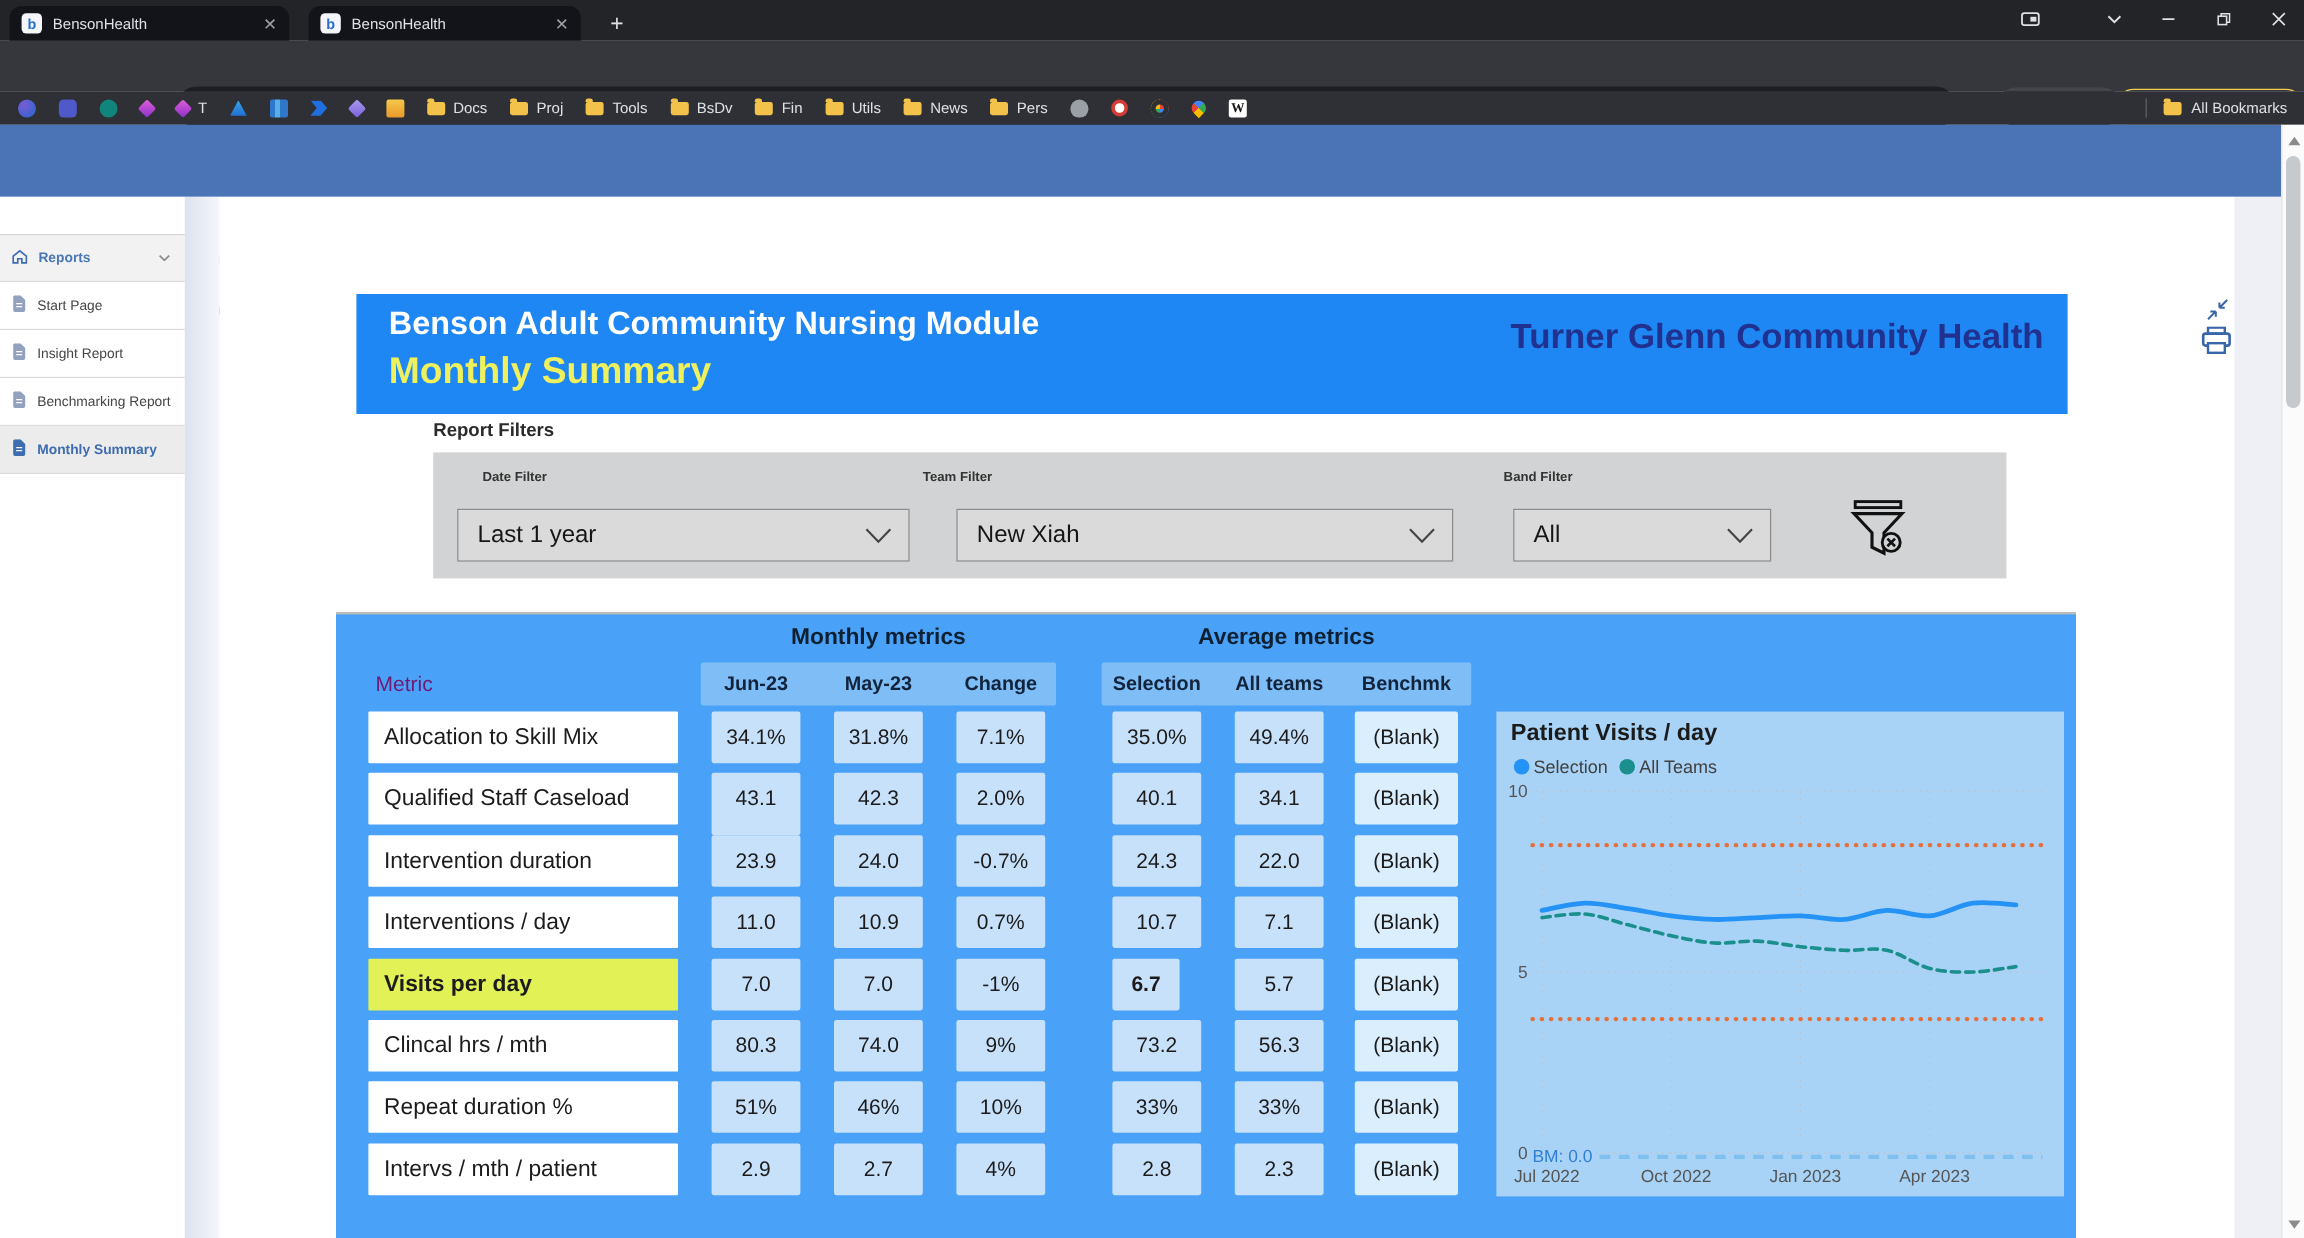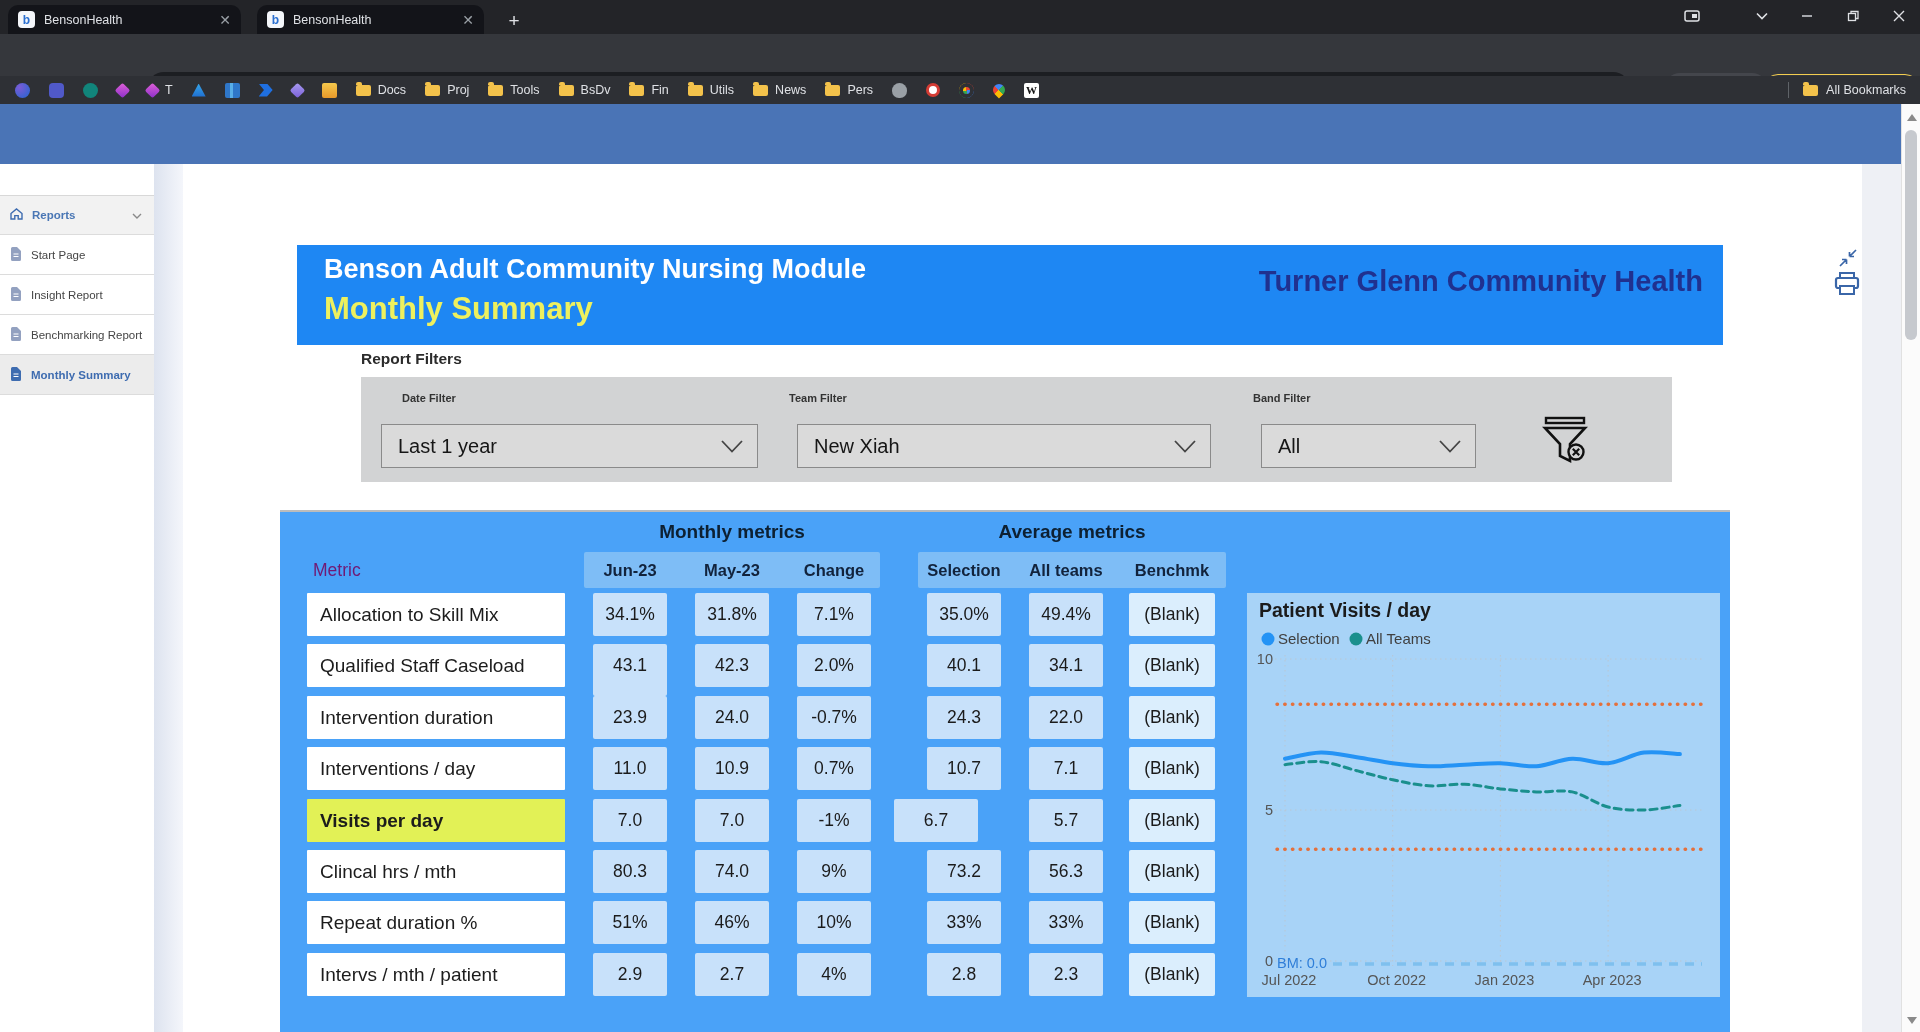--- a/index.html
+++ b/index.html
@@ -402,21 +402,21 @@
   </div>
   <div class="abs" id="filters-heading">Report Filters</div>
   <div class="abs" id="filterbar">
     <div class="flabel" style="left:41px">Date Filter</div>
     <div class="fselect" style="left:20px;width:377px">
       <span>Last 1 year</span>
       <svg width="22" height="13" viewBox="0 0 22 13">
           <polyline points="1,1 11,11.5 21,1" fill="none" stroke="#444" stroke-width="1.8"></polyline>
         </svg>
     </div>
-    <div class="flabel" style="left:428px">Team Filter</div>
+    <div class="flabel" style="left:408px">Team Filter</div>
     <div class="fselect" style="left:436px;width:414px">
       <span>New Xiah</span>
       <svg width="22" height="13" viewBox="0 0 22 13">
           <polyline points="1,1 11,11.5 21,1" fill="none" stroke="#444" stroke-width="1.8"></polyline>
         </svg>
     </div>
     <div class="flabel" style="left:892px">Band Filter</div>
     <div class="fselect" style="left:900px;width:215px">
       <span>All</span>
       <svg width="22" height="13" viewBox="0 0 22 13">
@@ -470,21 +470,21 @@
       <div class="tval" style="left: 313px; top: 235px; width: 74px; height: 43px;">11.0</div>
       <div class="tval" style="left: 415px; top: 235px; width: 74px; height: 43px;">10.9</div>
       <div class="tval" style="left: 517px; top: 235px; width: 74px; height: 43px;">0.7%</div>
       <div class="tval" style="left: 647px; top: 235px; width: 74px; height: 43px;">10.7</div>
       <div class="tval" style="left: 749px; top: 235px; width: 74px; height: 43px;">7.1</div>
       <div class="tval bench" style="left: 849px; top: 235px; width: 86px; height: 43px;">(Blank)</div>
       <div class="tmetric hl" style="left: 27px; top: 287px; width: 258px; height: 43px;">Visits per day</div>
       <div class="tval" style="left: 313px; top: 287px; width: 74px; height: 43px;">7.0</div>
       <div class="tval" style="left: 415px; top: 287px; width: 74px; height: 43px;">7.0</div>
       <div class="tval" style="left: 517px; top: 287px; width: 74px; height: 43px;">-1%</div>
-      <div class="tval" style="left: 614px; top: 287px; width: 84px; height: 43px;">6.7</div>
+      <div class="tval" style="left: 647px; top: 287px; width: 56px; height: 43px; font-weight: bold;">6.7</div>
       <div class="tval" style="left: 749px; top: 287px; width: 74px; height: 43px;">5.7</div>
       <div class="tval bench" style="left: 849px; top: 287px; width: 86px; height: 43px;">(Blank)</div>
       <div class="tmetric" style="left: 27px; top: 338px; width: 258px; height: 43px;">Clincal hrs / mth</div>
       <div class="tval" style="left: 313px; top: 338px; width: 74px; height: 43px;">80.3</div>
       <div class="tval" style="left: 415px; top: 338px; width: 74px; height: 43px;">74.0</div>
       <div class="tval" style="left: 517px; top: 338px; width: 74px; height: 43px;">9%</div>
       <div class="tval" style="left: 647px; top: 338px; width: 74px; height: 43px;">73.2</div>
       <div class="tval" style="left: 749px; top: 338px; width: 74px; height: 43px;">56.3</div>
       <div class="tval bench" style="left: 849px; top: 338px; width: 86px; height: 43px;">(Blank)</div>
       <div class="tmetric" style="left: 27px; top: 389px; width: 258px; height: 43px;">Repeat duration %</div>

